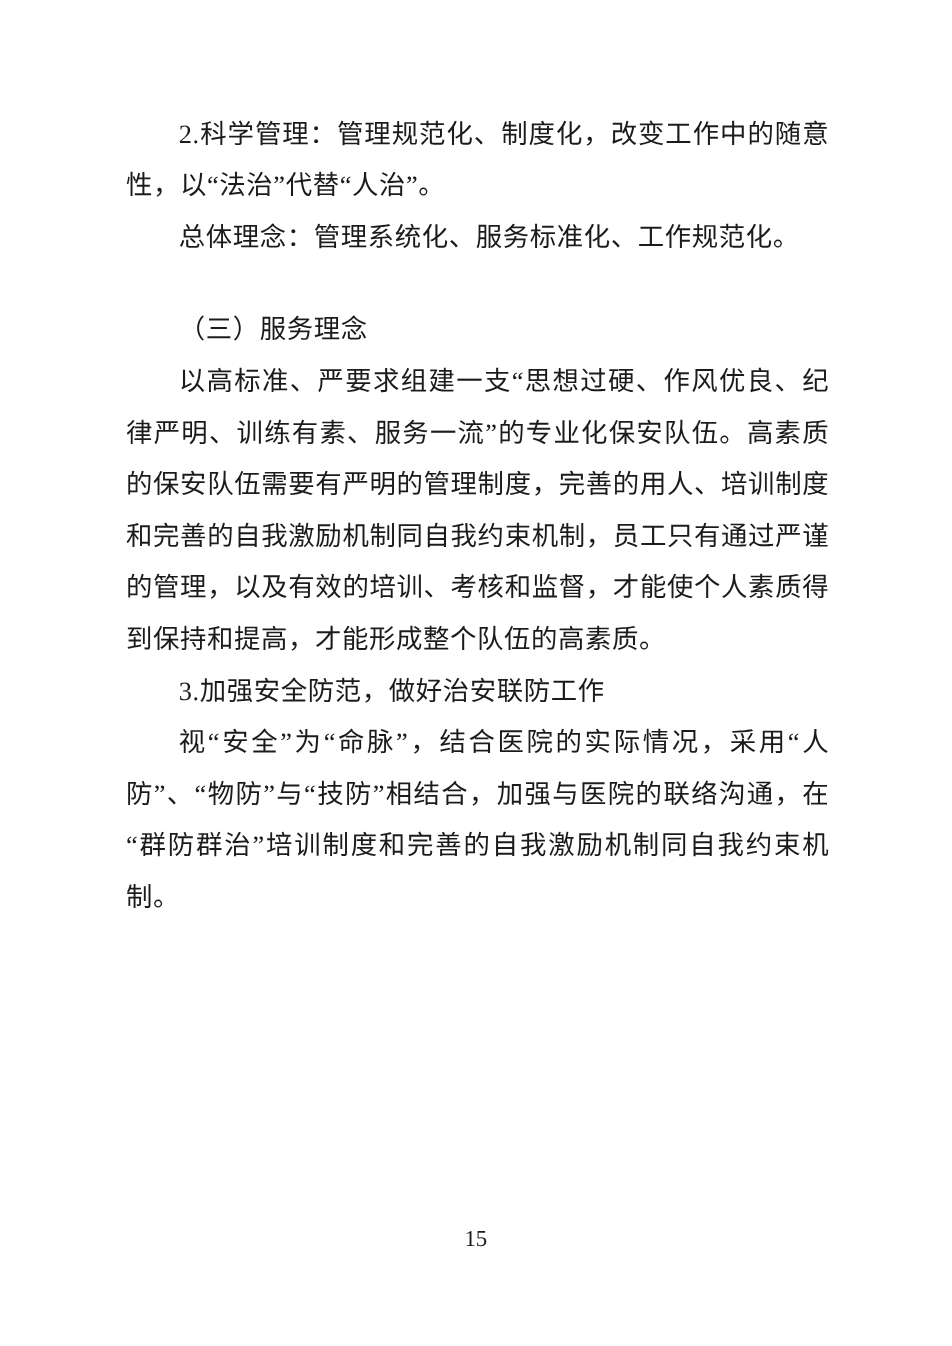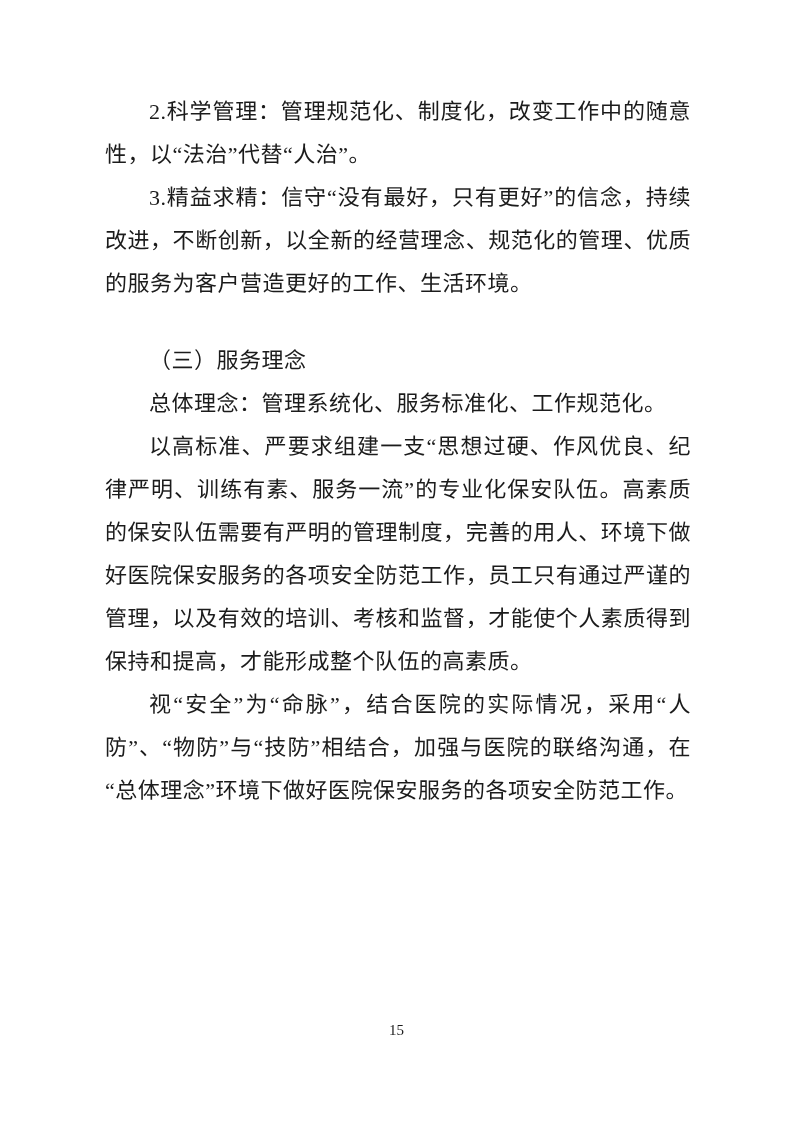--- a/index.html
+++ b/index.html
@@ -32,30 +32,30 @@
   }
   .space-before {
     margin-top: 34px;
   }
   .page-number {
     position: absolute;
     left: 0;
     right: 0;
     top: 1022px;
     text-align: center;
-    font-size: 15px;
+    font-size: 19px;
     color: #1b1b1b;
   }
 </style>
 </head>
 <body>
 
 <div class="page">
   <div class="doc-body">
     <p class="para">2.科学管理：管理规范化、制度化，改变工作中的随意性，以“法治”代替“人治”。</p>
-    <p class="para">3.精益求精：信守“没有最好，只有更好”的信念，持续改进，不断创新，以全新的经营理念、规范化的管理、优质的服务为客户营造更好的工作、生活环境。</p>
+    <p class="para">总体理念：管理系统化、服务标准化、工作规范化。</p>
     <p class="para space-before">（三）服务理念</p>
-    <p class="para">总体理念：管理系统化、服务标准化、工作规范化。</p>
-    <p class="para">以高标准、严要求组建一支“思想过硬、作风优良、纪律严明、训练有素、服务一流”的专业化保安队伍。高素质的保安队伍需要有严明的管理制度，完善的用人、环境下做好医院保安服务的各项安全防范工作，员工只有通过严谨的管理，以及有效的培训、考核和监督，才能使个人素质得到保持和提高，才能形成整个队伍的高素质。</p>
-    <p class="para">视“安全”为“命脉”，结合医院的实际情况，采用“人防”、“物防”与“技防”相结合，加强与医院的联络沟通，在“总体理念”环境下做好医院保安服务的各项安全防范工作。</p>
+    <p class="para">以高标准、严要求组建一支“思想过硬、作风优良、纪律严明、训练有素、服务一流”的专业化保安队伍。高素质的保安队伍需要有严明的管理制度，完善的用人、培训制度和完善的自我激励机制同自我约束机制，员工只有通过严谨的管理，以及有效的培训、考核和监督，才能使个人素质得到保持和提高，才能形成整个队伍的高素质。</p>
+    <p class="para">3.加强安全防范，做好治安联防工作</p>
+    <p class="para">视“安全”为“命脉”，结合医院的实际情况，采用“人防”、“物防”与“技防”相结合，加强与医院的联络沟通，在“群防群治”培训制度和完善的自我激励机制同自我约束机制。</p>
   </div>
   <div class="page-number">15</div>
 </div>
 
 </body></html>

